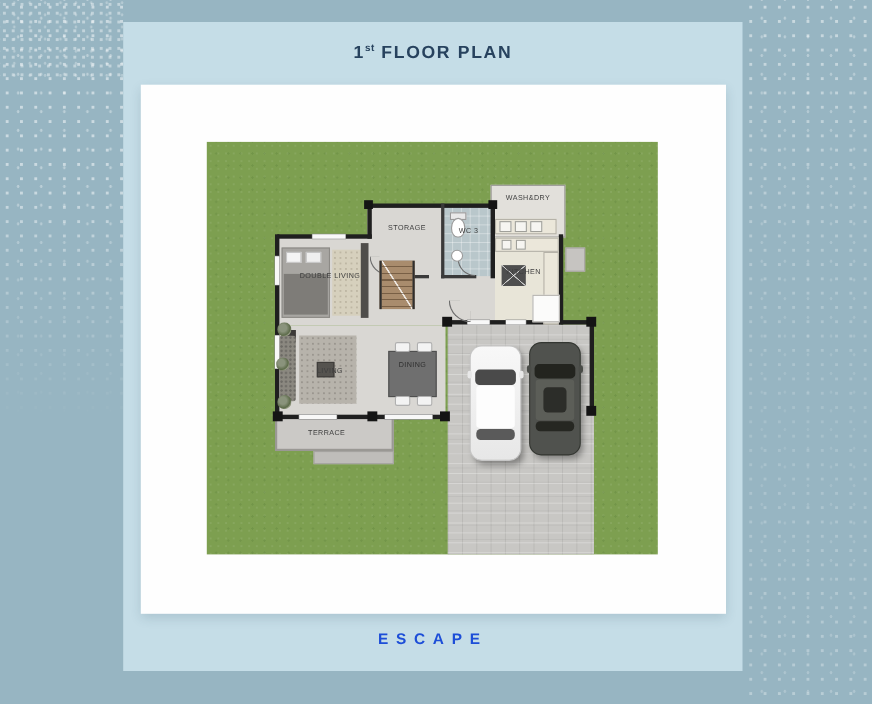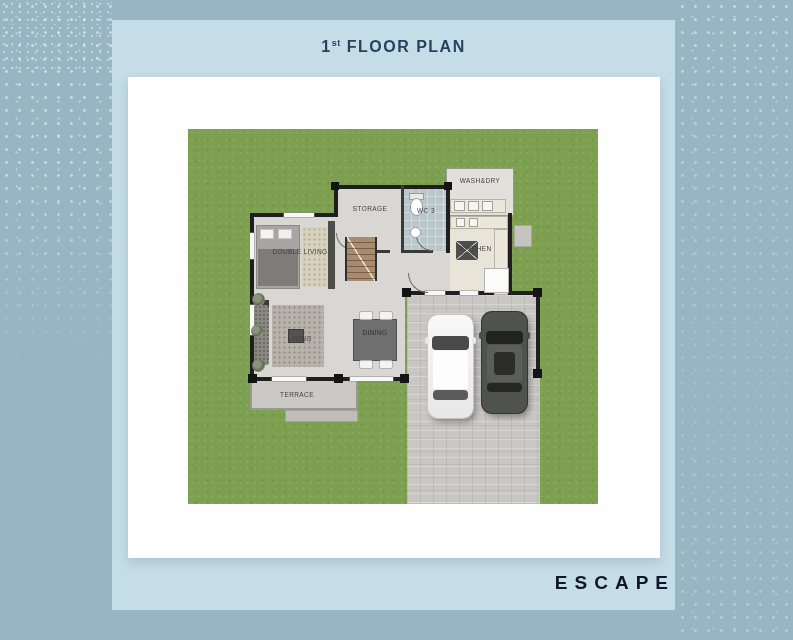--- a/index.html
+++ b/index.html
@@ -27,22 +27,22 @@
     -webkit-mask-image:linear-gradient(#000 0%,rgba(0,0,0,.55) 35%,rgba(0,0,0,.3) 60%,rgba(0,0,0,.65) 100%);
     mask-image:linear-gradient(#000 0%,rgba(0,0,0,.55) 35%,rgba(0,0,0,.3) 60%,rgba(0,0,0,.65) 100%);}
   
   .panel{left:112px;top:20px;width:563px;height:590px;background:#c5dde7;}
   .title{
     left:0;top:18px;width:100%;text-align:center;
     color:#27425e;font-size:16px;font-weight:600;letter-spacing:1.5px;
   }
   .title sup{font-size:9px;letter-spacing:.5px;}
   .brand{
-    left:0;top:552px;width:100%;text-align:right;
-    color:#0f172a;font-size:19px;font-weight:bold;letter-spacing:7px;
+    left:0;top:552px;width:100%;text-align:center;
+    color:#1d4ed8;font-size:14px;font-weight:bold;letter-spacing:7px;
   }
   .card{
     left:16px;top:57px;width:532px;height:481px;background:#fefefe;
     box-shadow:0 4px 10px rgba(40,70,90,.18);
   }
   
   .plan{
     left:60px;top:52px;width:410px;height:375px;
     background-color:#7d9f50;
     background-image:

